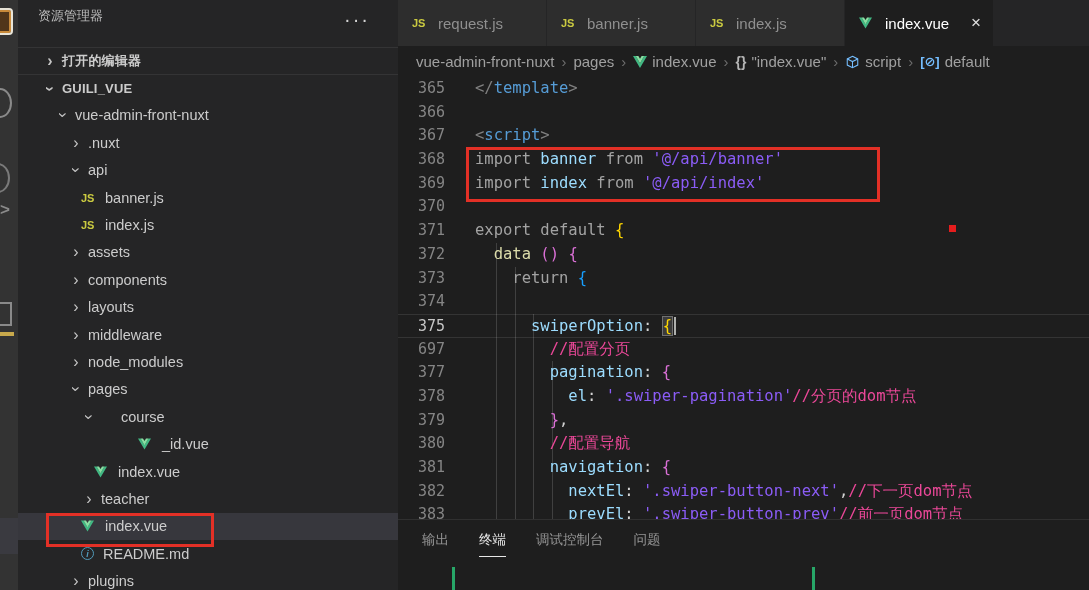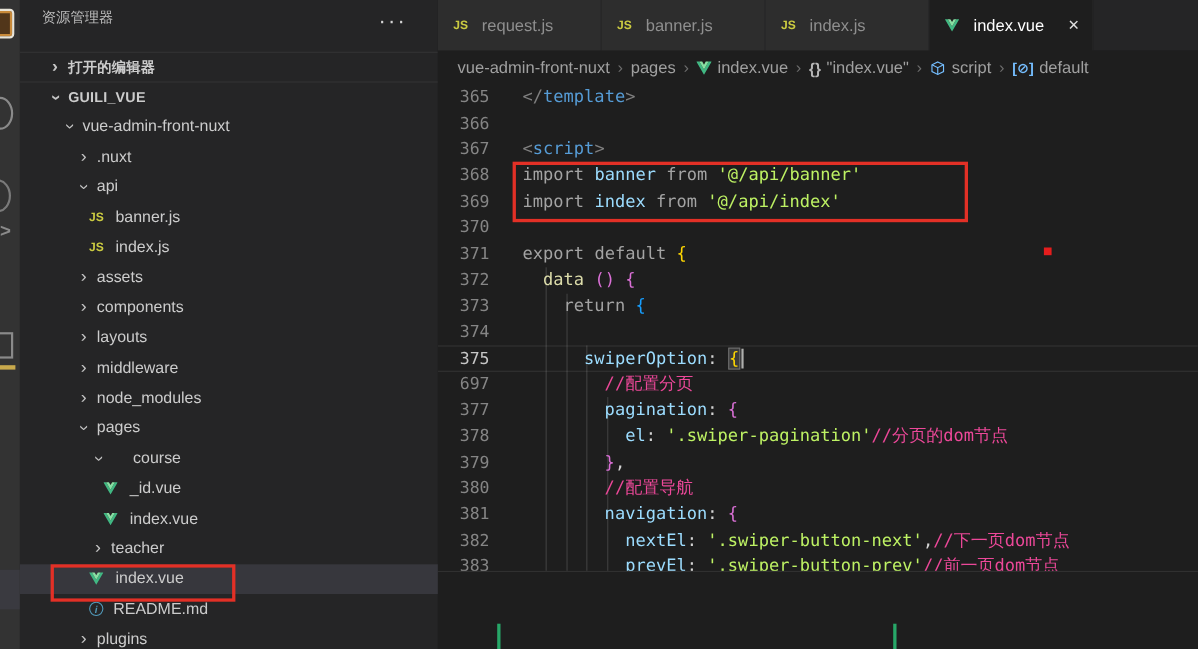--- a/index.html
+++ b/index.html
@@ -67,21 +67,21 @@
 
   
   .code { position:absolute; left:0; top:77px; right:0; height:442px; overflow:hidden;
     font-family:"DejaVu Sans Mono","Liberation Mono",monospace; font-size:15.5px; }
   .line { display:flex; height:23.7px; line-height:23.7px; position:relative; }
   .line .num { width:47px; text-align:right; color:#858585; font-size:15px; flex:none; }
   .line .txt { margin-left:30px; white-space:pre; color:#d4d4d4; }
   .line.current { border-top:1px solid rgba(255,255,255,0.10);
     border-bottom:1px solid rgba(255,255,255,0.10); }
   .line.current .num { color:#c6c6c6; }
-  .kw{color:#a3a3a3} .vr{color:#9cdcfe} .str{color:#bef264} .cm{color:#ec4899}
+  .kw{color:#a3a3a3} .vr{color:#9cdcfe} .str{color:#8b5cf6} .cm{color:#ec4899}
   .tag{color:#569cd6} .tp{color:#808080} .pt{color:#d4d4d4}
   .b1{color:#ffd700} .b2{color:#da70d6} .b3{color:#179fff} .fn{color:#dcdcaa}
   .match { border:1px solid #707070; background:#3b3b3b; }
   .cursor { display:inline-block; width:2px; height:18px; background:#aeafad;
     vertical-align:text-bottom; margin-left:1px; }
   .iguide { position:absolute; width:1px; background:#404040; }
 
   
   .panel { position:absolute; left:0; top:519px; right:0; height:71px; background:#1e1e1e;
     border-top:1px solid #303030; }
@@ -167,21 +167,21 @@
           <span>node_modules</span>
         </div>
         <div class="trow" style="padding-left: 50px;">
           <span class="chev down">›</span>
           <span>pages</span>
         </div>
         <div class="trow" style="padding-left: 63px; gap: 20px;">
           <span class="chev down">›</span>
           <span>course</span>
         </div>
-        <div class="trow" style="padding-left: 76px;">
+        <div class="trow" style="padding-left: 120px;">
           <span class="vue-icon">
             <svg viewBox="0 0 256 221">
               <path fill="#41b883" d="M0 0l128 220.8L256 0h-51.2L128 132.5 50.6 0H0z"></path>
               <path fill="#89e0a3" d="M50.6 0L128 133.1 204.8 0h-47.4L128 51.2 97.9 0H50.6z"></path>
             </svg>
           </span>
           <span>_id.vue</span>
         </div>
         <div class="trow" style="padding-left: 76px;">
           <span class="vue-icon">
@@ -359,20 +359,26 @@
             <span class="txt"><span class="pt">          </span><span class="vr">nextEl</span><span class="pt">:</span><span class="pt"> </span><span class="str">'.swiper-button-next'</span><span class="pt">,</span><span class="cm">//下一页dom节点</span></span>
           </div>
           <div class="line">
             <span class="num">383</span>
             <span class="txt"><span class="pt">          </span><span class="vr">prevEl</span><span class="pt">:</span><span class="pt"> </span><span class="str">'.swiper-button-prev'</span><span class="cm">//前一页dom节点</span></span>
           </div>
         </div>
     </div>
 
     <div class="panel">
+      <div class="panel-tabs">
+          <div class="ptab">输出</div>
+          <div class="ptab active">终端</div>
+          <div class="ptab">调试控制台</div>
+          <div class="ptab">问题</div>
+        </div>
       <div class="tmark" style="left:54px;"></div>
       <div class="tmark" style="left:414px;"></div>
     </div>
   </div>
 
   <div class="anno-box anno-box-imports"></div>
   <div class="anno-box anno-box-sidebar"></div>
   <div class="anno-dot"></div>
 
 </div>

